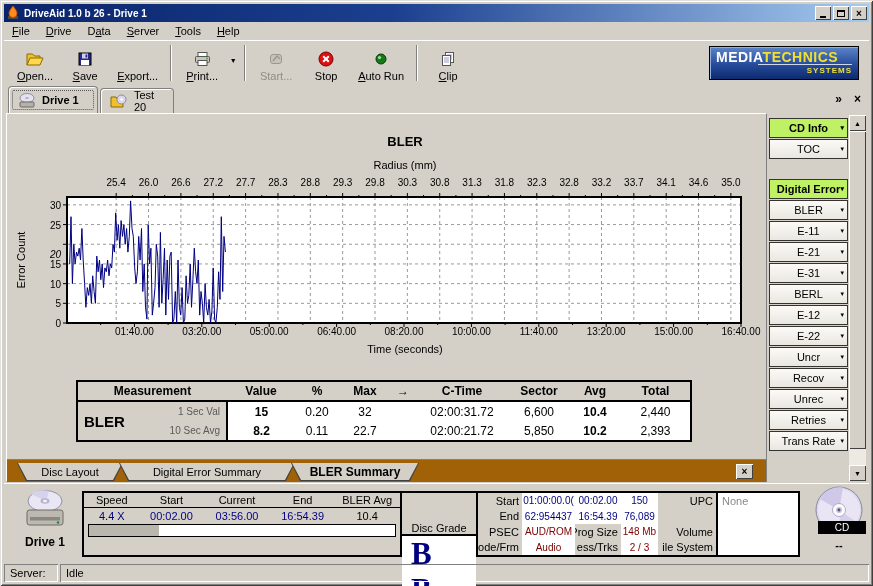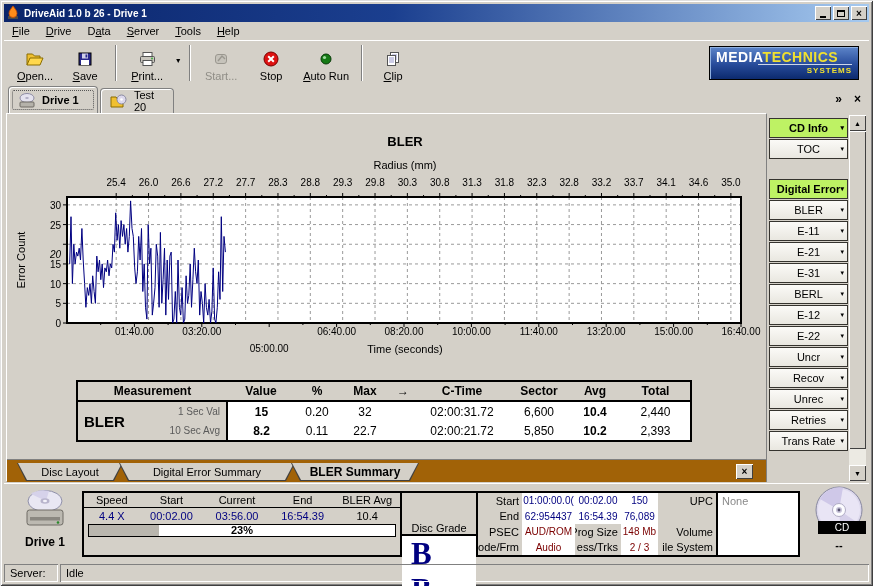--- a/index.html
+++ b/index.html
@@ -165,20 +165,24 @@
     <div class="tool-btn">
       <span class="ticon">
           <svg width="16" height="16" viewBox="0 0 16 16">
             <rect x="2" y="2" width="12" height="12" fill="#28288c" stroke="#000"></rect>
             <rect x="5" y="2.5" width="6" height="5" fill="#d0d0e8"></rect>
             <rect x="8.5" y="3.5" width="1.8" height="3" fill="#28288c"></rect>
             <rect x="4" y="9" width="8" height="5" fill="#fff"></rect>
           </svg>
         </span>
       <span class="tlabel"><u>S</u><span>a</span><span>v</span><span>e</span></span>
+    </div>
+    <div class="tool-btn">
+      <span class="ticon"></span>
+      <span class="tlabel"><u>E</u><span>x</span><span>p</span><span>o</span><span>r</span><span>t</span><span>.</span><span>.</span><span>.</span></span>
     </div>
     <div class="tdiv"></div>
     <div class="tool-btn">
       <span class="ticon">
           <svg width="17" height="16" viewBox="0 0 17 16">
             <rect x="4" y="1.5" width="9" height="4" fill="#fff" stroke="#555"></rect>
             <rect x="1.5" y="5.5" width="14" height="6" rx="1" fill="#c8c5bd" stroke="#555"></rect>
             <circle cx="13" cy="7.5" r="0.9" fill="#3a3"></circle>
             <rect x="4" y="9.5" width="9" height="5" fill="#fff" stroke="#555"></rect>
           </svg>
@@ -390,21 +394,21 @@
         <span class="ytick" style="top: 169.625px;">10</span>
         <span class="ytick" style="top: 149.938px;">15</span>
         <span class="ytick" style="top: 140px; font-style: italic;">20</span>
         <span class="ytick" style="top: 110.562px;">25</span>
         <span class="ytick" style="top: 90.875px;">30</span>
       </div>
     <div class="ylabel">Error Count</div>
     <div id="time-ticks">
         <span class="tick" style="left: 127.4px;">01:40.00</span>
         <span class="tick" style="left: 194.8px;">03:20.00</span>
-        <span class="tick" style="left: 262.2px; margin-top: 17px;">05:00.00</span>
+        <span class="tick" style="left: 262.2px;">05:00.00</span>
         <span class="tick" style="left: 329.6px;">06:40.00</span>
         <span class="tick" style="left: 397px;">08:20.00</span>
         <span class="tick" style="left: 464.4px;">10:00.00</span>
         <span class="tick" style="left: 531.8px;">11:40.00</span>
         <span class="tick" style="left: 599.2px;">13:20.00</span>
         <span class="tick" style="left: 666.6px;">15:00.00</span>
         <span class="tick" style="left: 734px;">16:40.00</span>
       </div>
     <div class="time-label">Time (seconds)</div>
 
@@ -584,21 +588,20 @@
         </div>
         <div class="s1-vals">
           <span class="c1 navy">4.4 X</span>
           <span class="c2 navy">00:02.00</span>
           <span class="c3 navy">03:56.00</span>
           <span class="c4 navy">16:54.39</span>
           <span class="c5">10.4</span>
         </div>
         <div class="s1-prog">
           <div class="prog-fill" style="width: 23%;"></div>
-          <div class="prog-label">23%</div>
         </div>
       </div>
 
       <div class="sec2">
         <div class="s2-head">Disc Grade</div>
         <div class="s2-body">B B</div>
       </div>
 
       <div class="sec3">
         <div class="lb">Start</div>

